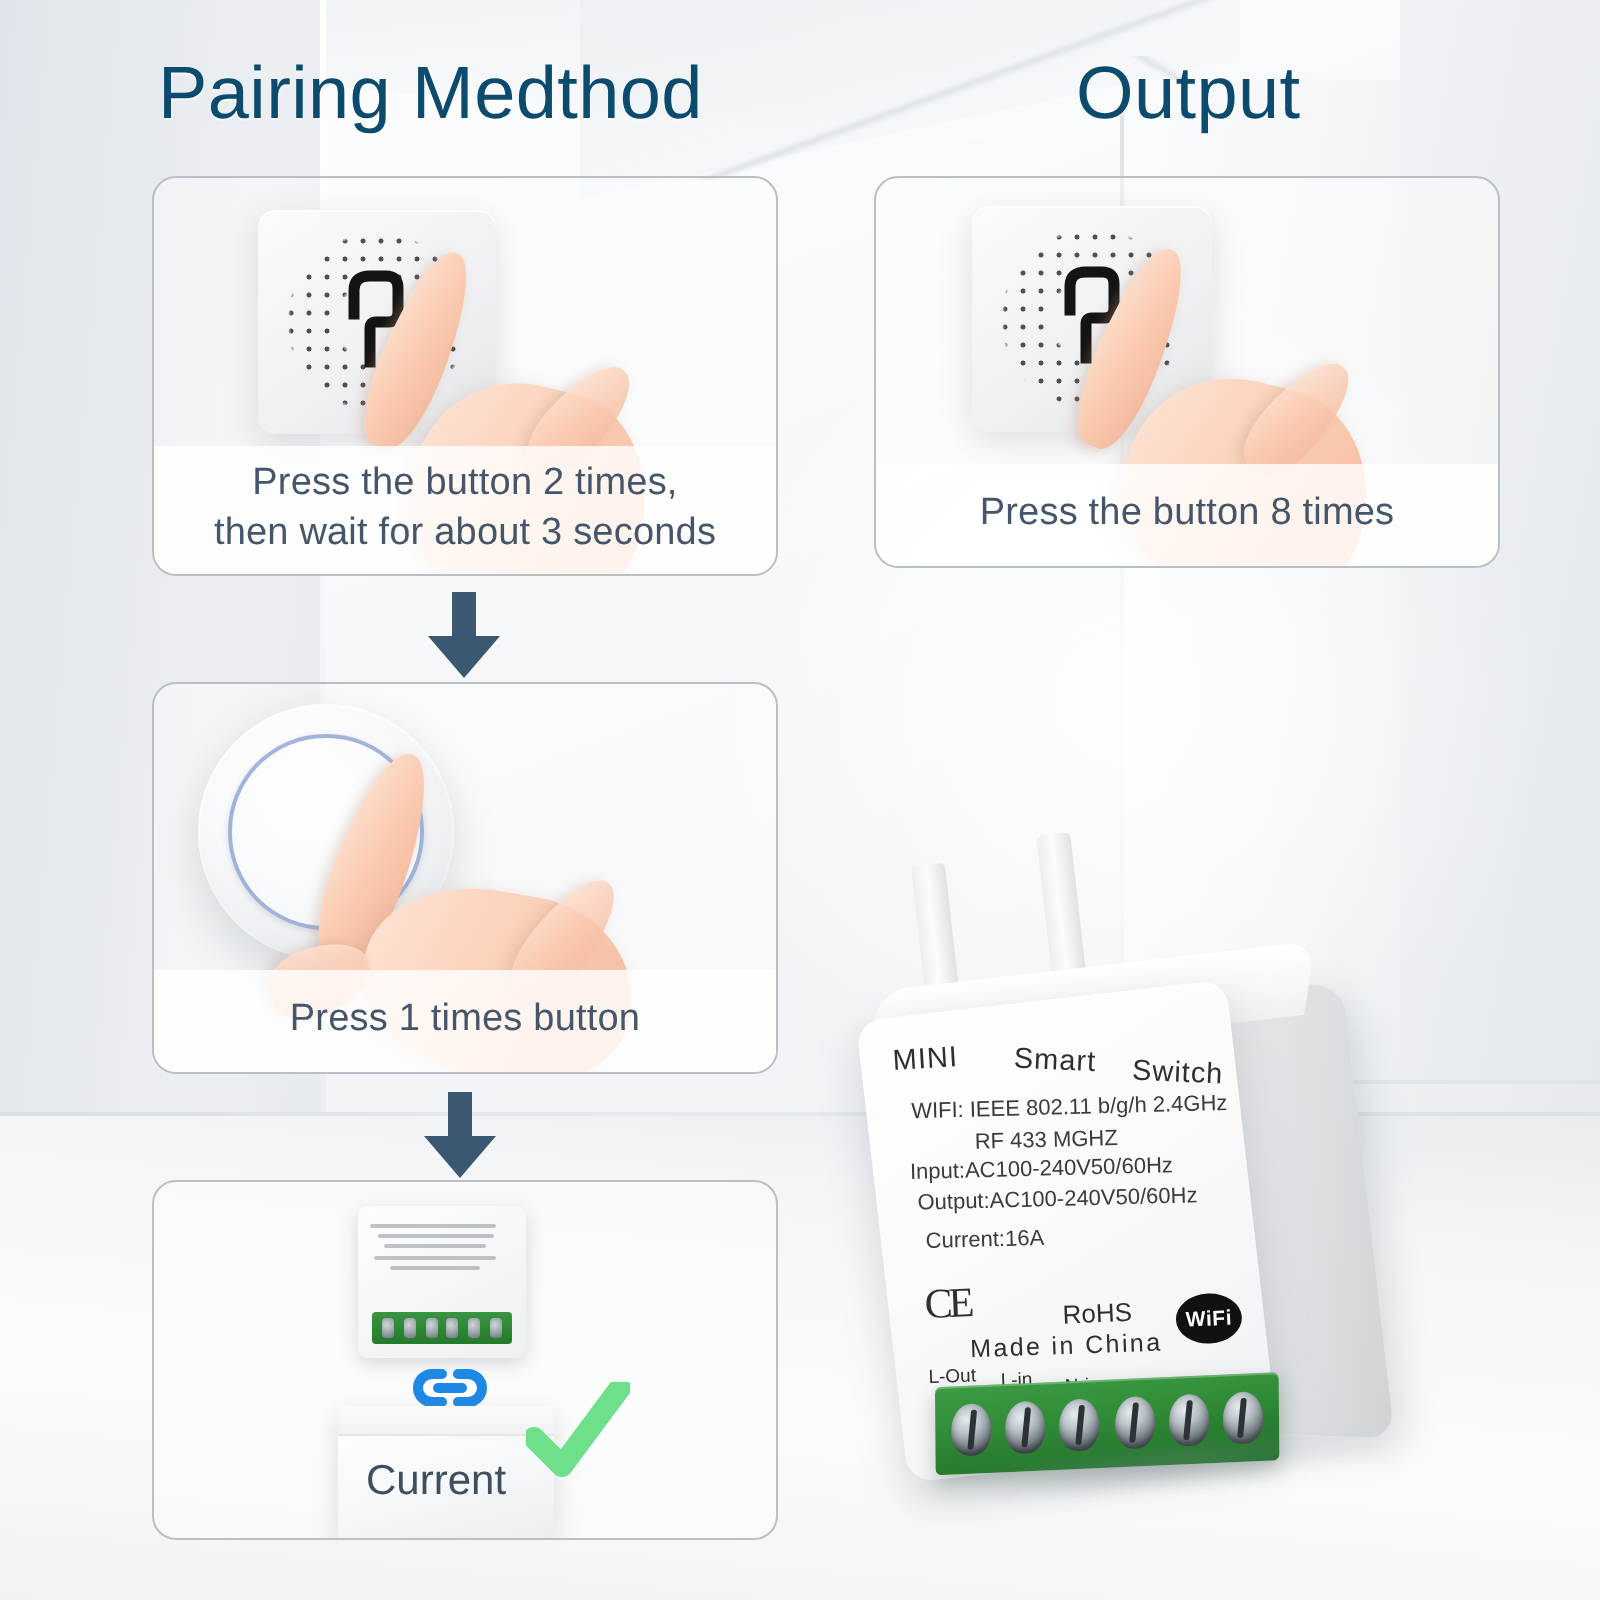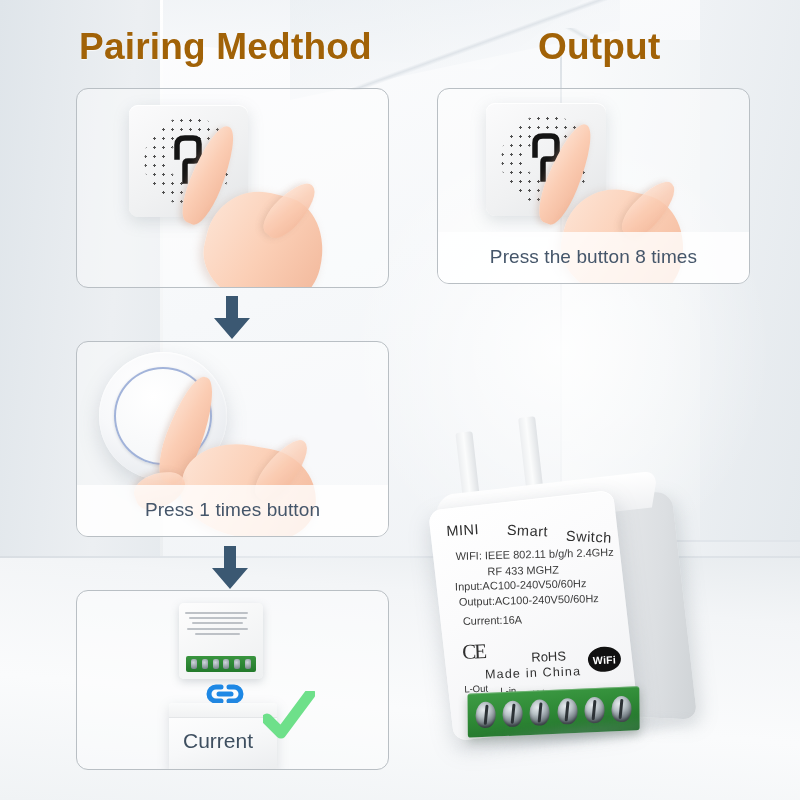--- a/index.html
+++ b/index.html
@@ -85,23 +85,23 @@
     background: radial-gradient(ellipse 60% 45% at 40% 10%, rgba(190,198,205,.28), rgba(190,198,205,0) 70%);
   }
   .halo {
     position: absolute; left: 340px; top: 120px; width: 440px; height: 460px;
     background: radial-gradient(ellipse at center, rgba(255,255,255,.85), rgba(255,255,255,0) 68%);
   }
 
   
   .heading {
     position: absolute;
-    color: #a16207;
+    color: #0c4a6e;
     font-size: 37px;
-    font-weight: 700;
+    font-weight: 400;
     letter-spacing: .2px;
     white-space: nowrap;
     text-shadow: 0 1px 1px rgba(255,255,255,.7);
   }
   #h-pairing { left: 79px; top: 26px; }
   #h-reset   { left: 538px; top: 26px; }
 
   
   .card {
     position: absolute;
@@ -365,20 +365,24 @@
       <path d="M6 22 V10 Q6 3 14 3 H22 Q28 3 28 9 V21 Q28 26 23 26 H17 Q14 26 14 29 V46" fill="none" stroke="#141414" stroke-width="5.5" stroke-linecap="square"></path>
     </svg>
   </div>
 
   <div class="hand">
     <div class="finger" style="left:116px; top:34px; width:32px; height:104px; transform:rotate(22deg);"></div>
     <div class="palm" style="left:128px; top:104px; width:118px; height:112px; transform:rotate(14deg);"></div>
     <div class="finger" style="left:198px; top:88px; width:30px; height:66px; transform:rotate(42deg); opacity:.85;"></div>
   </div>
 
+  <div class="card-caption">
+    <div>Press the button 2 times,</div>
+    <div>then wait for about 3 seconds</div>
+  </div>
 </div>
 
 <svg class="arrow" style="left:211px; top:296px;" width="42" height="44" viewBox="0 0 42 44">
   <path d="M15 0 H27 V22 H39 L21 43 L3 22 H15 Z" fill="#3b5872"></path>
 </svg>
 
 <div class="card" id="card-pair-2">
 
   <div class="round-switch" style="left:22px; top:10px; width:128px; height:128px;"></div>
 

